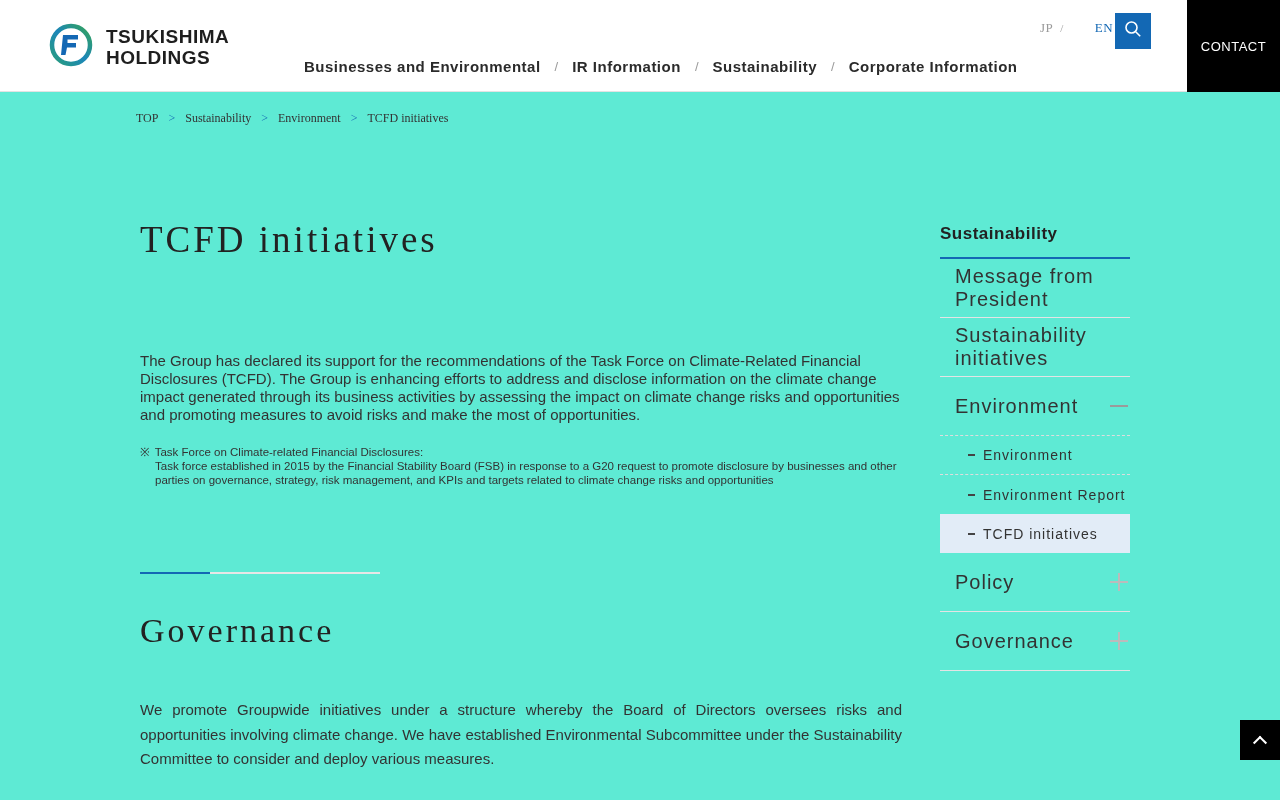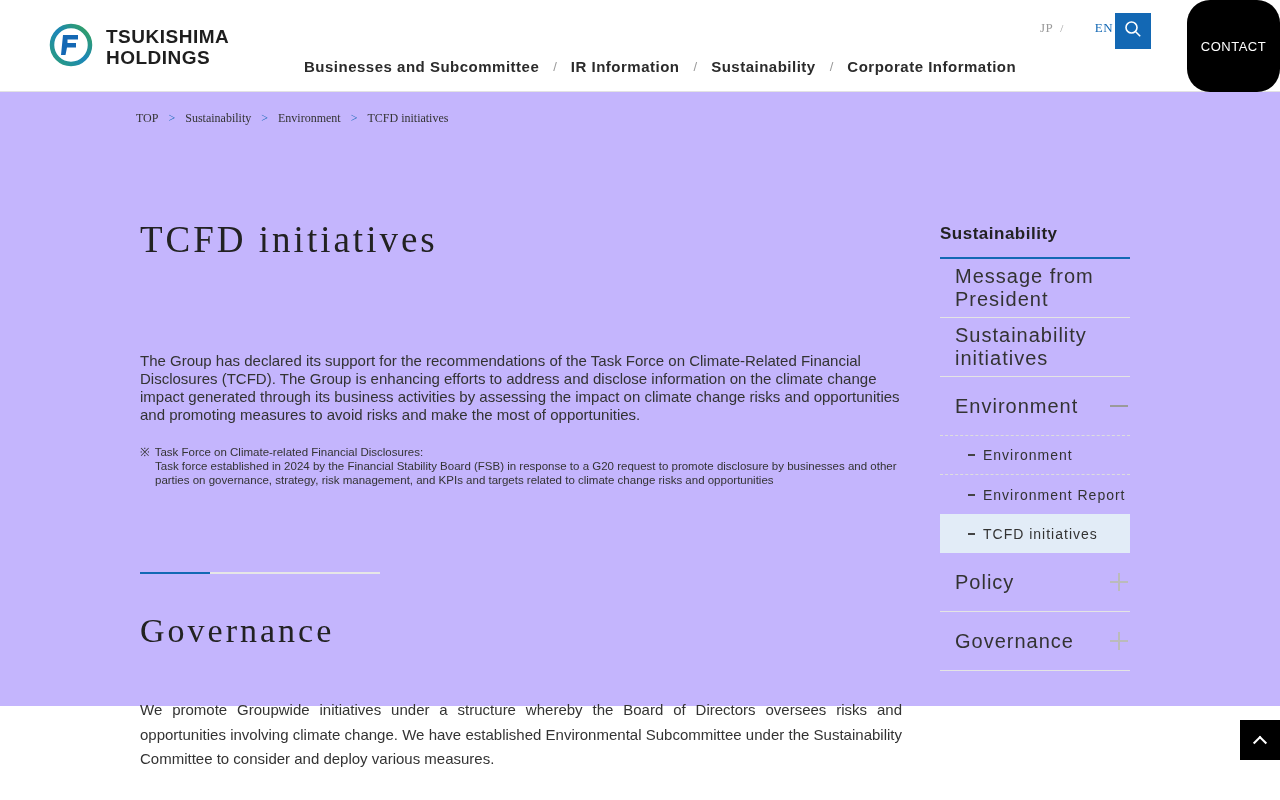--- a/index.html
+++ b/index.html
@@ -1,31 +1,31 @@
 <!DOCTYPE html>
 <html><head>
 <meta charset="utf-8">
 <style>
   * { margin:0; padding:0; box-sizing:border-box; }
   html,body { width:1280px; height:800px; background:#fff; font-family:"Liberation Sans", sans-serif; color:#333; overflow:hidden; }
-  .page { position:relative; width:1280px; height:706px; background:#c4b5fd; }
+  .page { position:relative; width:1280px; height:800px; background:#5eead4; }
 
   
   .header { position:absolute; top:0; left:0; width:1280px; height:92px; background:#fff; border-bottom:1px solid #e3e3e3; }
   .logo { position:absolute; left:48px; top:22px; display:flex; align-items:center; gap:12px; cursor:pointer; }
   .logo-text { font-size:19px; font-weight:700; color:#1e1e1e; letter-spacing:.5px; line-height:21px; }
   .nav { position:absolute; left:290px; top:58px; display:flex; align-items:center; gap:0; }
   .nav-item { font-size:15px; font-weight:700; color:#2b2b2b; letter-spacing:.5px; padding:0 14px; cursor:pointer; white-space:nowrap; }
   .nav-sep { color:#9a9a9a; font-size:13px; font-weight:400; }
   .lang { position:absolute; left:1040px; top:20px; font-size:13px; letter-spacing:.5px; display:flex; gap:7px; align-items:center;font-family:Liberation Serif, serif; }
   .lang-jp { color:#9a9a9a; cursor:pointer; }
   .lang-slash { color:#9a9a9a; font-size:11px; }
   .lang-en { color:#1368b4; cursor:pointer;padding-left:24px; }
   .search-btn { position:absolute; left:1115px; top:13px; width:36px; height:36px; background:#1368b4; display:flex; align-items:center; justify-content:center; cursor:pointer; }
-  .contact-btn { position:absolute; left:1187px; top:0; width:93px; height:92px; background:#000; color:#fff; display:flex; align-items:center; justify-content:center; font-size:13px; letter-spacing:.5px; cursor:pointer;border-radius:23px; }
+  .contact-btn { position:absolute; left:1187px; top:0; width:93px; height:92px; background:#000; color:#fff; display:flex; align-items:center; justify-content:center; font-size:13px; letter-spacing:.5px; cursor:pointer; }
 
   
   .breadcrumb { position:absolute; left:136px; top:111px; display:flex; align-items:center; gap:10px; font-size:12px; color:#333;font-family:Liberation Serif, serif; }
   .crumb { cursor:pointer; }
   .crumb-sep { color:#1368b4; font-size:12px; }
 
   
   .page-title { position:absolute; left:140px; top:218px; font-family:"Liberation Serif", serif; font-weight:400; font-size:37px; letter-spacing:3px; color:#222; }
   .intro { position:absolute; left:140px; top:352px; width:762px; font-size:15px; line-height:18px; color:#333; }
   .note { position:absolute; left:140px; top:445px; width:762px; font-size:11.5px; line-height:14px; color:#333; }
@@ -76,21 +76,21 @@
           <path d="M15 13 h15 v4.5 h-10.5 v3.5 h8.5 v4.5 h-9 l-1.5 7.5 h-4.5 z" fill="#1368b4"></path>
         </svg>
       </span>
       <span class="logo-text">
         <span>TSUKISHIMA</span><br>
         <span>HOLDINGS</span>
       </span>
     </div>
 
     <nav class="nav">
-      <span class="nav-item">Businesses and Subcommittee</span>
+      <span class="nav-item">Businesses and Environmental</span>
       <span class="nav-sep">/</span>
       <span class="nav-item">IR Information</span>
       <span class="nav-sep">/</span>
       <span class="nav-item">Sustainability</span>
       <span class="nav-sep">/</span>
       <span class="nav-item">Corporate Information</span>
     </nav>
 
     <div class="lang">
       <span class="lang-jp">JP</span>
@@ -122,21 +122,21 @@
 
   <h1 class="page-title">TCFD initiatives</h1>
 
   <p class="intro">The Group has declared its support for the recommendations of the Task Force on Climate-Related Financial Disclosures (TCFD). The Group is enhancing efforts to address and disclose information on the climate change impact generated through its business activities by assessing the impact on climate change risks and opportunities and promoting measures to avoid risks and make the most of opportunities.</p>
 
   <div class="note">
     <div class="note-head">
       <span class="note-marker">※</span>
       <span>Task Force on Climate-related Financial Disclosures:</span>
     </div>
-    <div class="note-body">Task force established in 2024 by the Financial Stability Board (FSB) in response to a G20 request to promote disclosure by businesses and other parties on governance, strategy, risk management, and KPIs and targets related to climate change risks and opportunities</div>
+    <div class="note-body">Task force established in 2015 by the Financial Stability Board (FSB) in response to a G20 request to promote disclosure by businesses and other parties on governance, strategy, risk management, and KPIs and targets related to climate change risks and opportunities</div>
   </div>
 
   <div class="divider">
     <div class="divider-accent"></div>
   </div>
 
   <h2 class="section-title">Governance</h2>
 
   <p class="section-body">We promote Groupwide initiatives under a structure whereby the Board of Directors oversees risks and opportunities involving climate change. We have established Environmental Subcommittee under the Sustainability Committee to consider and deploy various measures.</p>
 

